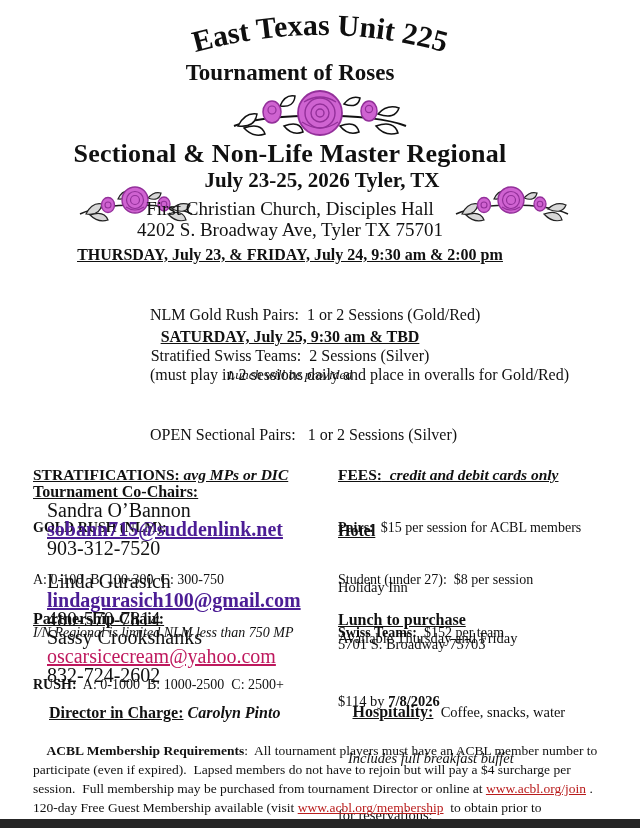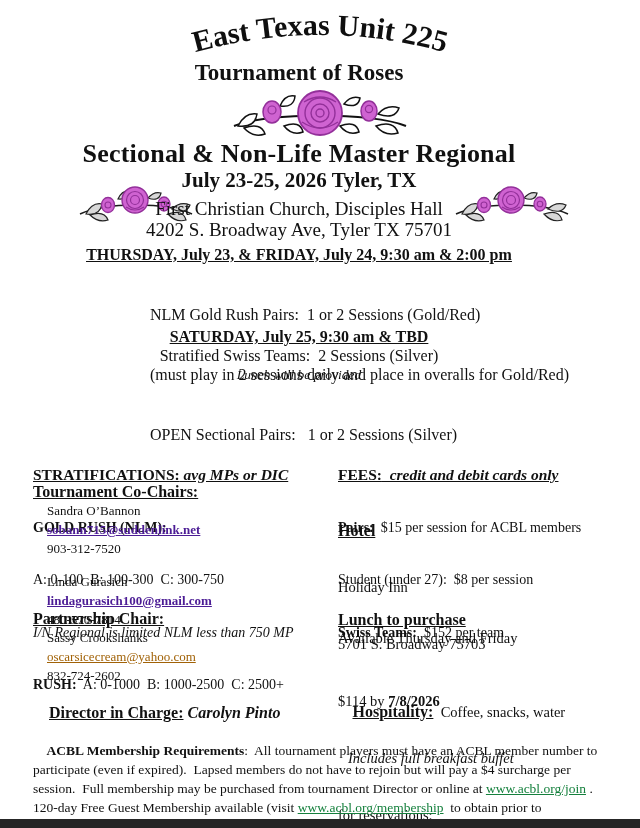--- a/index.html
+++ b/index.html
@@ -1,41 +1,41 @@
 <!DOCTYPE html>
 <html><head>
 <meta charset="utf-8">
 <style>
   html,body{margin:0;padding:0;background:#ffffff;}
   #page{
     position:relative;width:640px;height:828px;margin:0 auto;background:#ffffff;
     font-family:"Liberation Serif", serif;color:#111;overflow:hidden;
   }
   .abs{position:absolute;}
-  .center{left:17px;width:564px;text-align:center;}
+  .center{left:8px;width:564px;text-align:center;}
   .prewrap{white-space:pre-wrap;}
   .bold{font-weight:bold;}
   .ital{font-style:italic;}
   .ul{text-decoration:underline;}
   .subtitle{top:60px;font-size:23px;font-weight:bold;}
   .main-heading{top:139px;font-size:26px;font-weight:bold;letter-spacing:.2px;}
-  .date-line{top:168px;font-size:21px;font-weight:bold;}
+  .date-line{top:168px;font-size:21px;font-weight:bold;margin-left:32px;}
   .venue{top:198px;font-size:19px;line-height:21px;}
   .sched-heading{font-size:16px;font-weight:bold;}
   .sched-lines{left:150px;top:265px;font-size:16px;line-height:20px;}
   .sat-line{top:347px;font-size:16px;}
   .lunch-note{top:367px;font-size:13.5px;font-style:italic;}
   .col{font-size:14px;line-height:17.5px;}
   .col-heading{font-size:15.5px;font-weight:bold;margin-top:43px;}
   .sec-heading{font-size:16px;font-weight:bold;text-decoration:underline;}
-  .contact{font-size:13px;line-height:19px;padding-left:14px;}
+  .contact{font-size:20px;line-height:19px;padding-left:14px;}
   .gap{height:14px;}
   a.doclink{color:#4c1d95;text-decoration:underline;font-weight:bold;cursor:pointer;}
-  a.doclink.light{color:#a16207;font-weight:normal;}
-  a.doclink.small{font-weight:normal;color:#15803d;}
+  a.doclink.light{color:#be185d;font-weight:normal;}
+  a.doclink.small{font-weight:normal;color:#b91c1c;}
   .membership{left:33px;top:722px;width:580px;font-size:13.5px;line-height:19px;}
   .bottom-bar{left:0;top:819px;width:640px;height:9px;background:#262626;}
   .indent10{padding-left:10px;}
   svg text{font-family:"Liberation Serif", serif;}
 </style>
 </head>
 <body>
 
 <div id="page">
 

